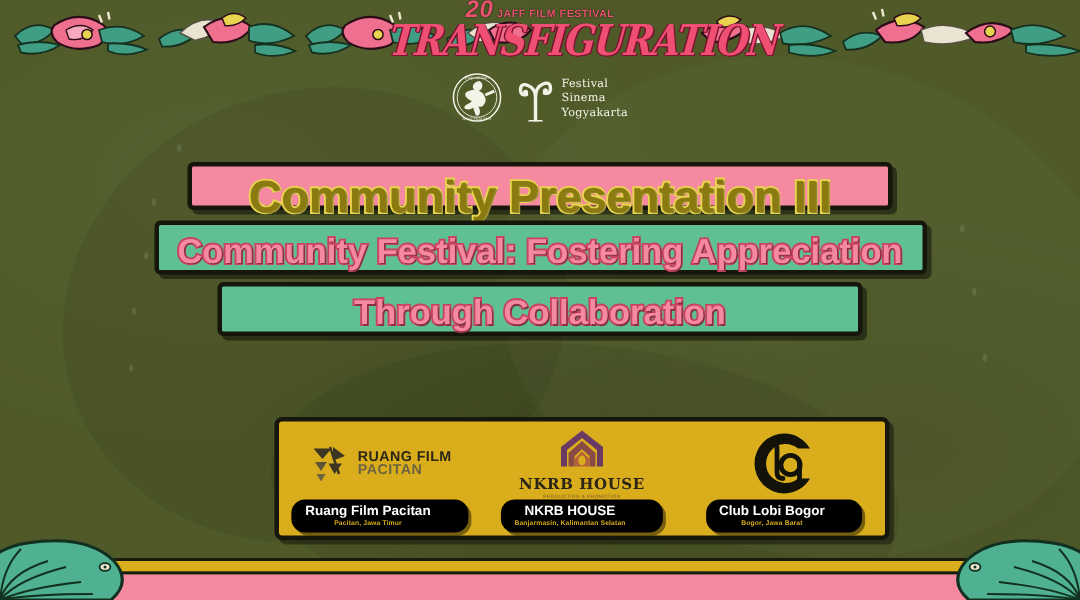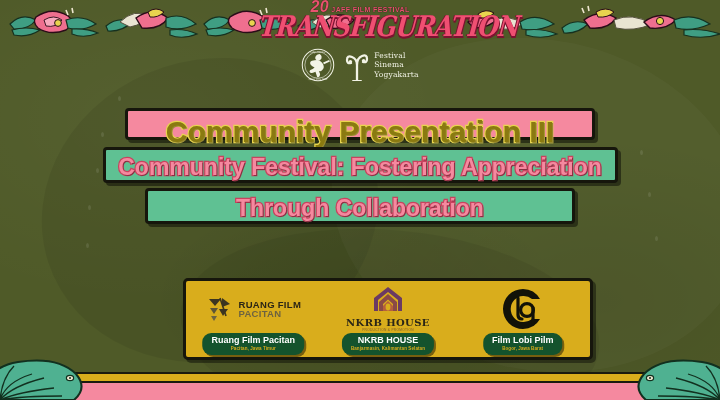--- a/index.html
+++ b/index.html
@@ -107,22 +107,22 @@
     box-shadow:3px 3px 0 rgba(0,0,0,.40);
     display:flex; justify-content:space-around; align-items:flex-start;
     padding-top:8px;
     margin-left:28px;
   }
   .partner{ width:128px; text-align:center; position:relative; }
   .plogo{ height:40px; display:flex; align-items:center; justify-content:center; }
   .caption{
     position:absolute; left:50%; transform:translateX(-50%);
     top:44px;
-    background:#14532d; border-radius:9px;
-    padding:2px 9px 3px 9px;
+    background:#000000; border-radius:9px;
+    padding:2px 25px 3px 9px;
     box-shadow:2px 2px 0 rgba(0,0,0,.45);
     white-space:nowrap;
   }
   .cap-name{
     font-family:"Liberation Sans", sans-serif;
     font-size:9px; font-weight:bold; color:#ffffff; line-height:11px;
   }
   .cap-loc{
     font-family:"Liberation Sans", sans-serif;
     font-size:4.5px; font-weight:bold; color:#d9ad1c; line-height:6px;
@@ -332,21 +332,21 @@
       <div class="plogo">
         <svg width="44" height="42" viewBox="0 0 44 42">
           <path d="M22 1 A20 20 0 1 0 22 41 A20 20 0 0 0 39 31 L31 31 A13 13 0 1 1 31 11 L39 11 A20 20 0 0 0 22 1 Z" fill="#121208"></path>
           <path d="M17 10 L17 27 Q17 31 21 31" stroke="#121208" stroke-width="3.2" fill="none" stroke-linecap="round"></path>
           <circle cx="26" cy="22" r="6.4" fill="none" stroke="#121208" stroke-width="3.2"></circle>
           <path d="M32 20 L32 36" stroke="#121208" stroke-width="3.2" fill="none" stroke-linecap="round"></path>
           <circle cx="26" cy="22" r="2.1" fill="#d9ad1c"></circle>
         </svg>
       </div>
       <div class="caption">
-        <div class="cap-name">Film Lobi Pilm</div>
+        <div class="cap-name">Club Lobi Bogor</div>
         <div class="cap-loc">Bogor, Jawa Barat</div>
       </div>
     </div>
 
   </div>
 
   <div id="botborder">
     <div class="bstripe bs-black1"></div>
     <div class="bstripe bs-gold"></div>
     <div class="bstripe bs-black2"></div>

